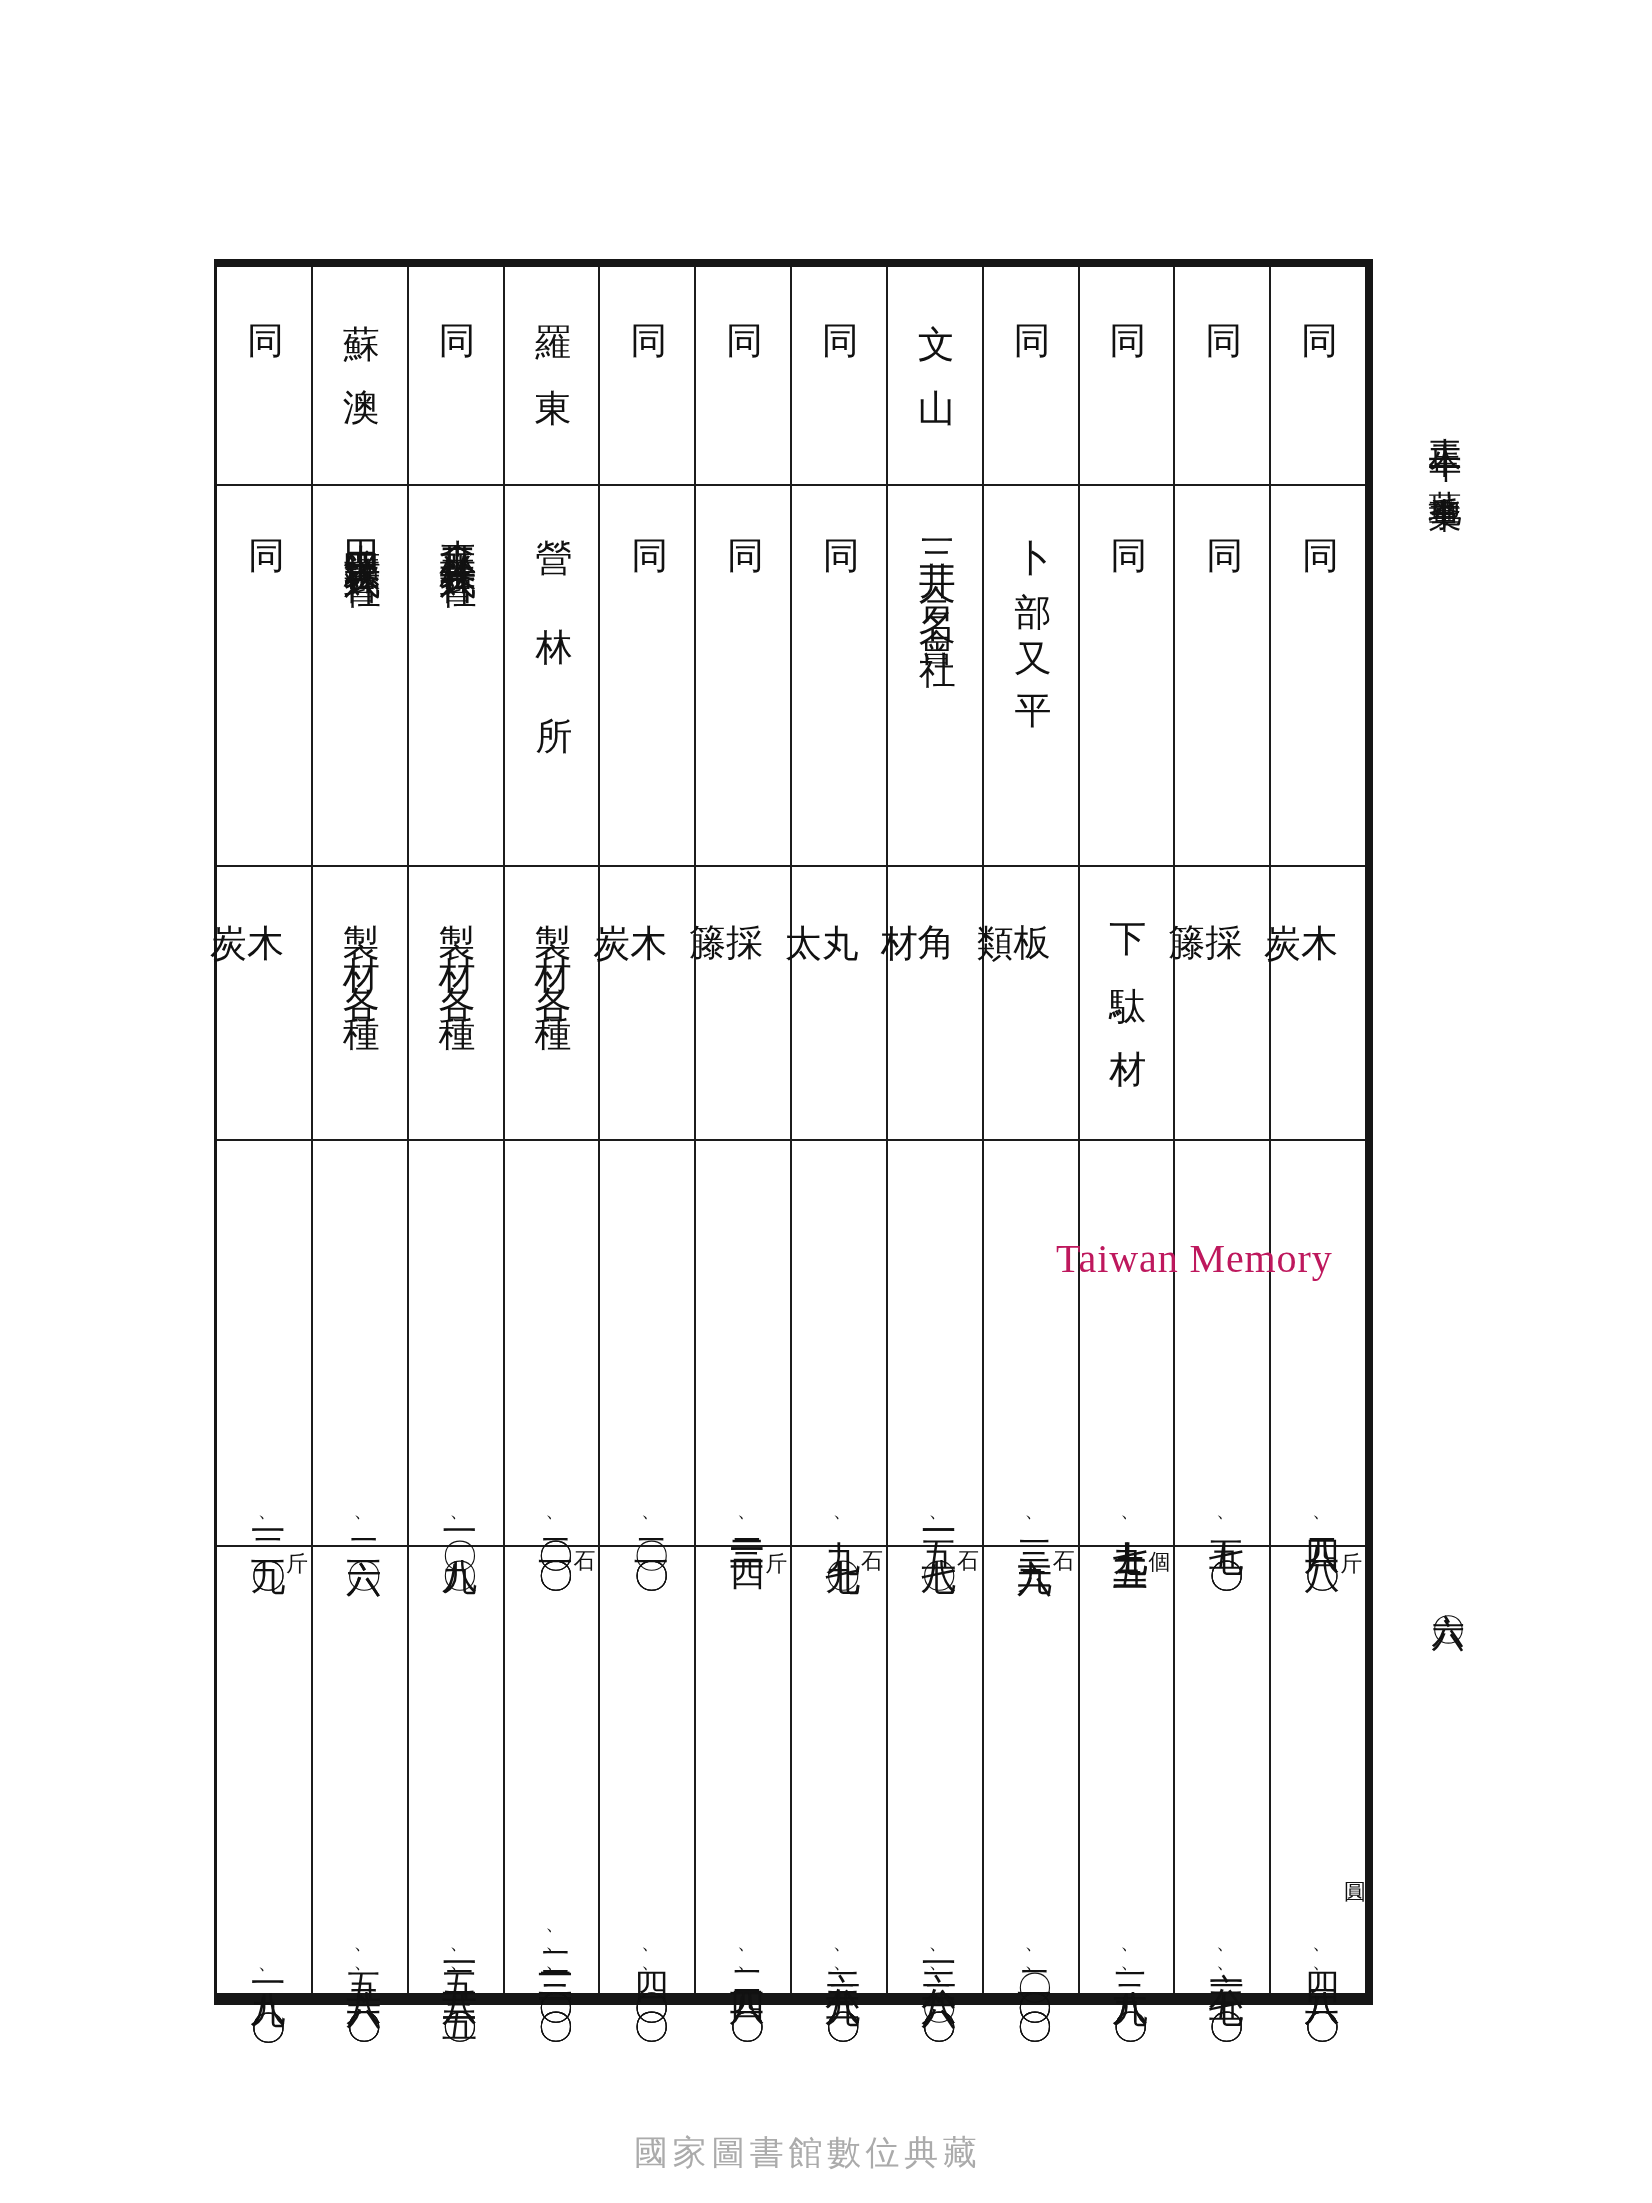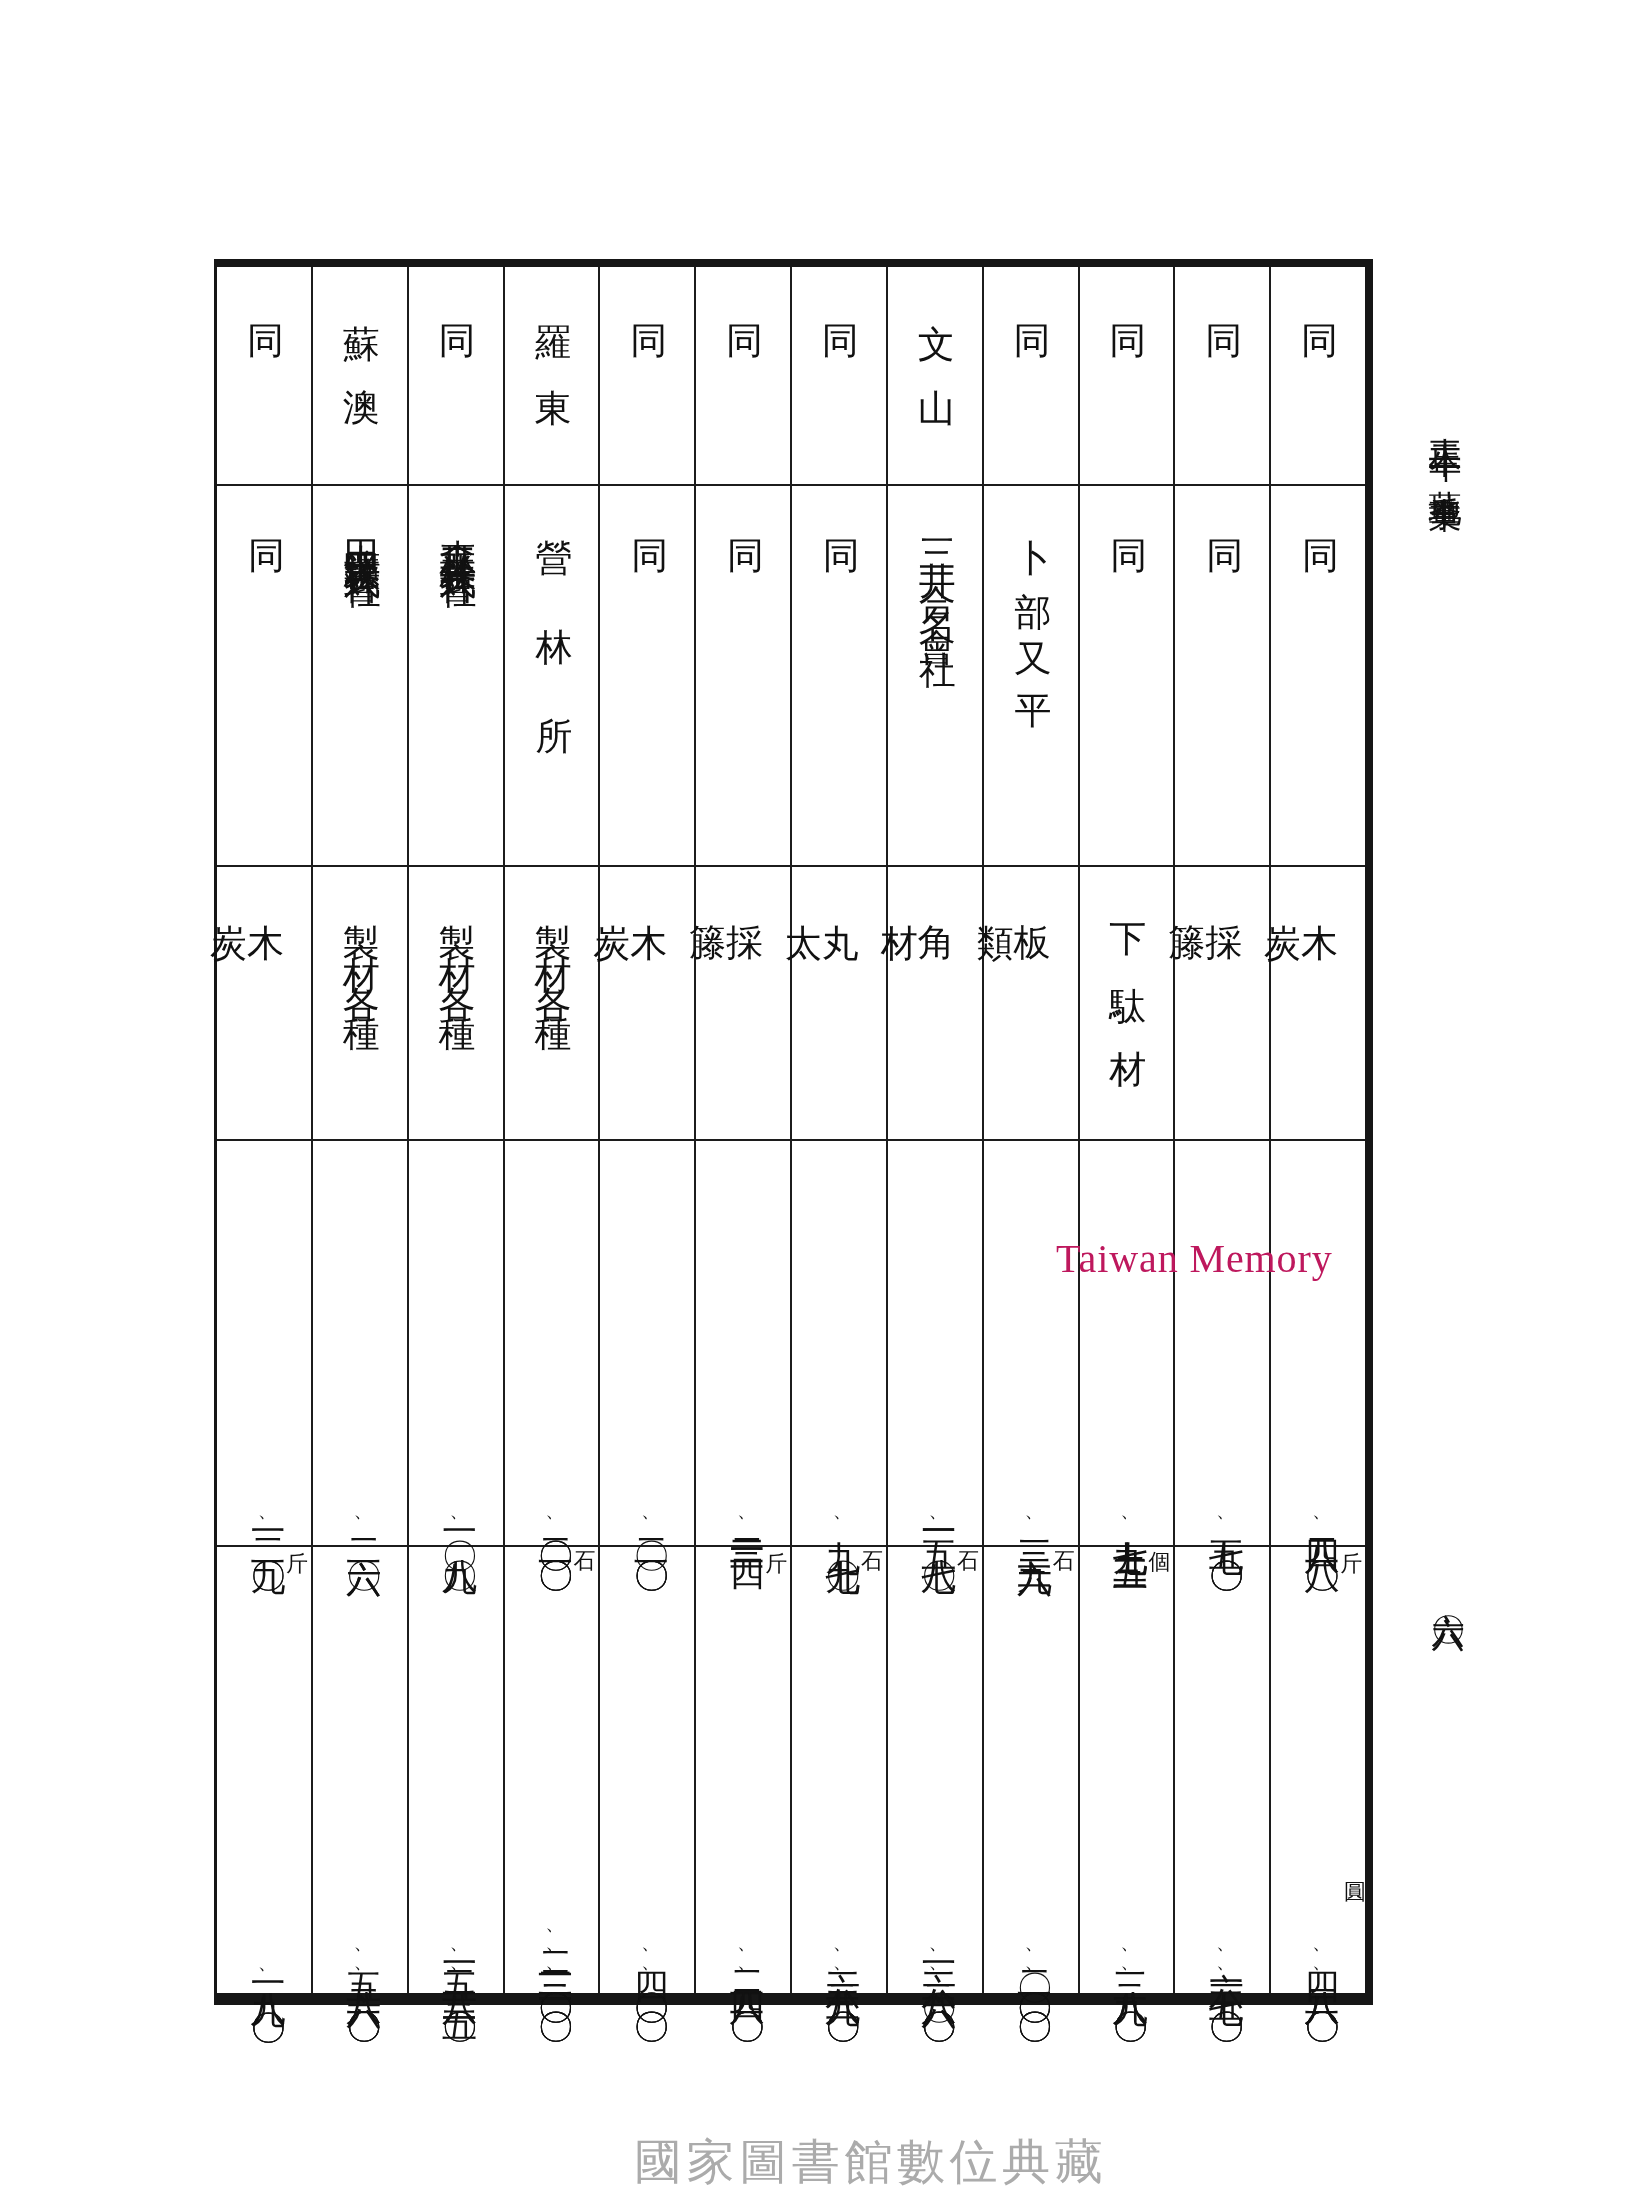--- a/index.html
+++ b/index.html
@@ -71,21 +71,21 @@
     color:#979797; opacity:.88; letter-spacing:1.8px; white-space:nowrap;
     font-family:"DejaVu Serif","Liberation Serif",serif;
   }
   .wm-latin {
     position:absolute; left:266px; top:96px;
     font-size:40px; color:#be185d; letter-spacing:0.9px;
     font-family:"Liberation Serif",serif;
   }
   .caption {
     position:absolute; left:634px; top:2130px;
-    font-size:48px; color:#ababab; letter-spacing:4.6px;
+    font-size:34px; color:#ababab; letter-spacing:4.6px;
     font-family:"DejaVu Sans","Liberation Sans",sans-serif;
   }
 </style>
 </head>
 <body>
 
 <div>
 
   <div class="side-header">大正十二年　蕃地事業</div>
 

